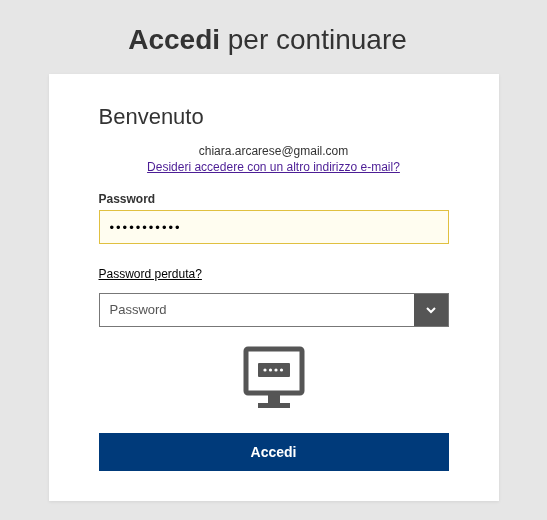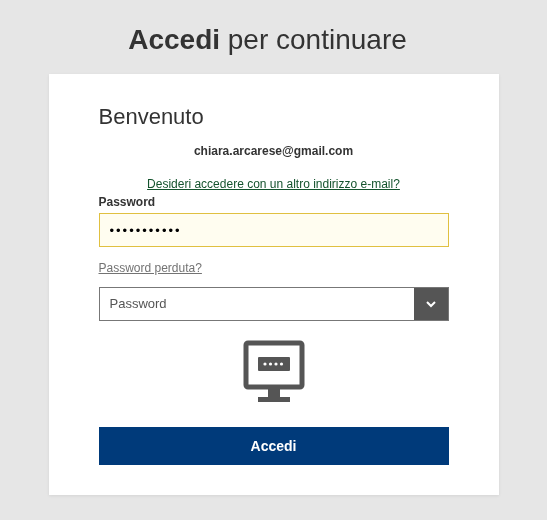--- a/index.html
+++ b/index.html
@@ -28,60 +28,60 @@
     .welcome {
       text-align: left;
       font-size: 22px;
       color: #333;
       font-weight: 400;
       margin-bottom: 14px;
     }
     .email {
       text-align: center;
       font-size: 12px;
-      font-weight: 700;
+      font-weight: 400;
       color: #333;
-      margin-bottom: 19px;
+      margin-bottom: 2px;
     }
     .external {
       text-align: center;
       font-size: 11px;
       color: #555;
       margin-bottom: 12px;
     }
     .link {
       display: block;
       text-align: center;
       font-size: 12px;
-      color: #14532d;
+      color: #4c1d95;
       text-decoration: underline;
-      margin-bottom: 4px;
+      margin-bottom: 18px;
       cursor: pointer;
     }
-    .form-row { margin-bottom: 8px; }
+    .form-row { margin-bottom: 17px; }
     .label {
       font-size: 12px;
       font-weight: 700;
       color: #333;
       margin-bottom: 4px;
       display: block;
     }
     .text-input {
       width: 100%;
       height: 34px;
       border: 1px solid #e0c040;
       background: #fffdf0;
       padding: 0 10px;
       font-size: 13px;
       letter-spacing: 2px;
       outline: none;
     }
     .forgot {
       font-size: 12px;
-      color: #737373;
+      color: #000000;
       text-decoration: underline;
       display: inline-block;
       margin: 6px 0 12px 0;
       cursor: pointer;
     }
     .select-wrap {
       display: flex;
       width: 100%;
       border: 1px solid #777;
       height: 34px;

